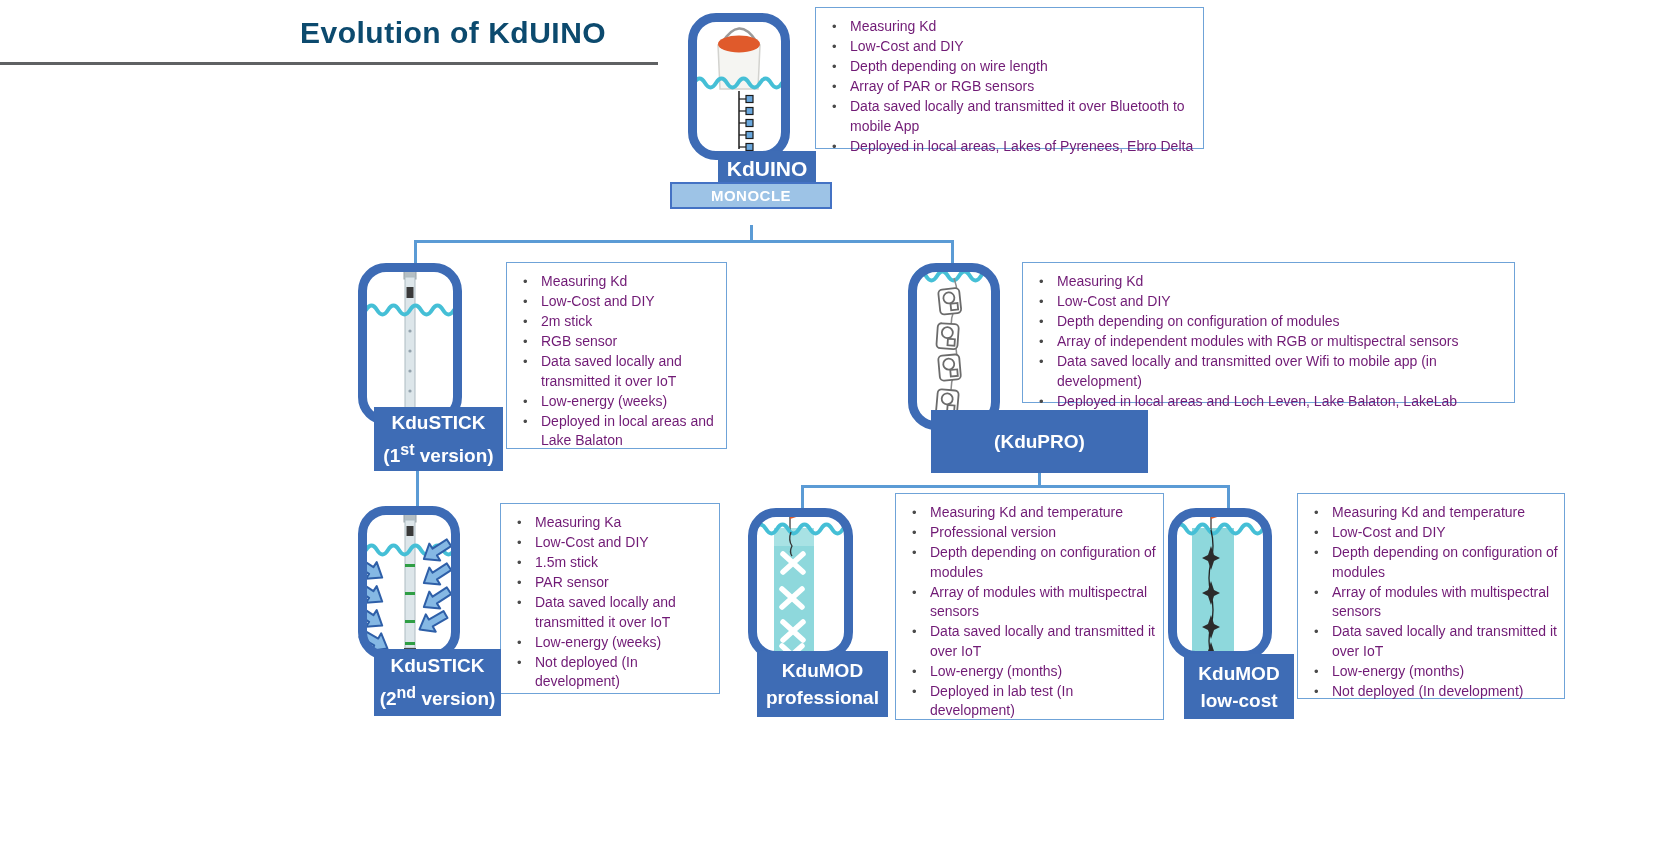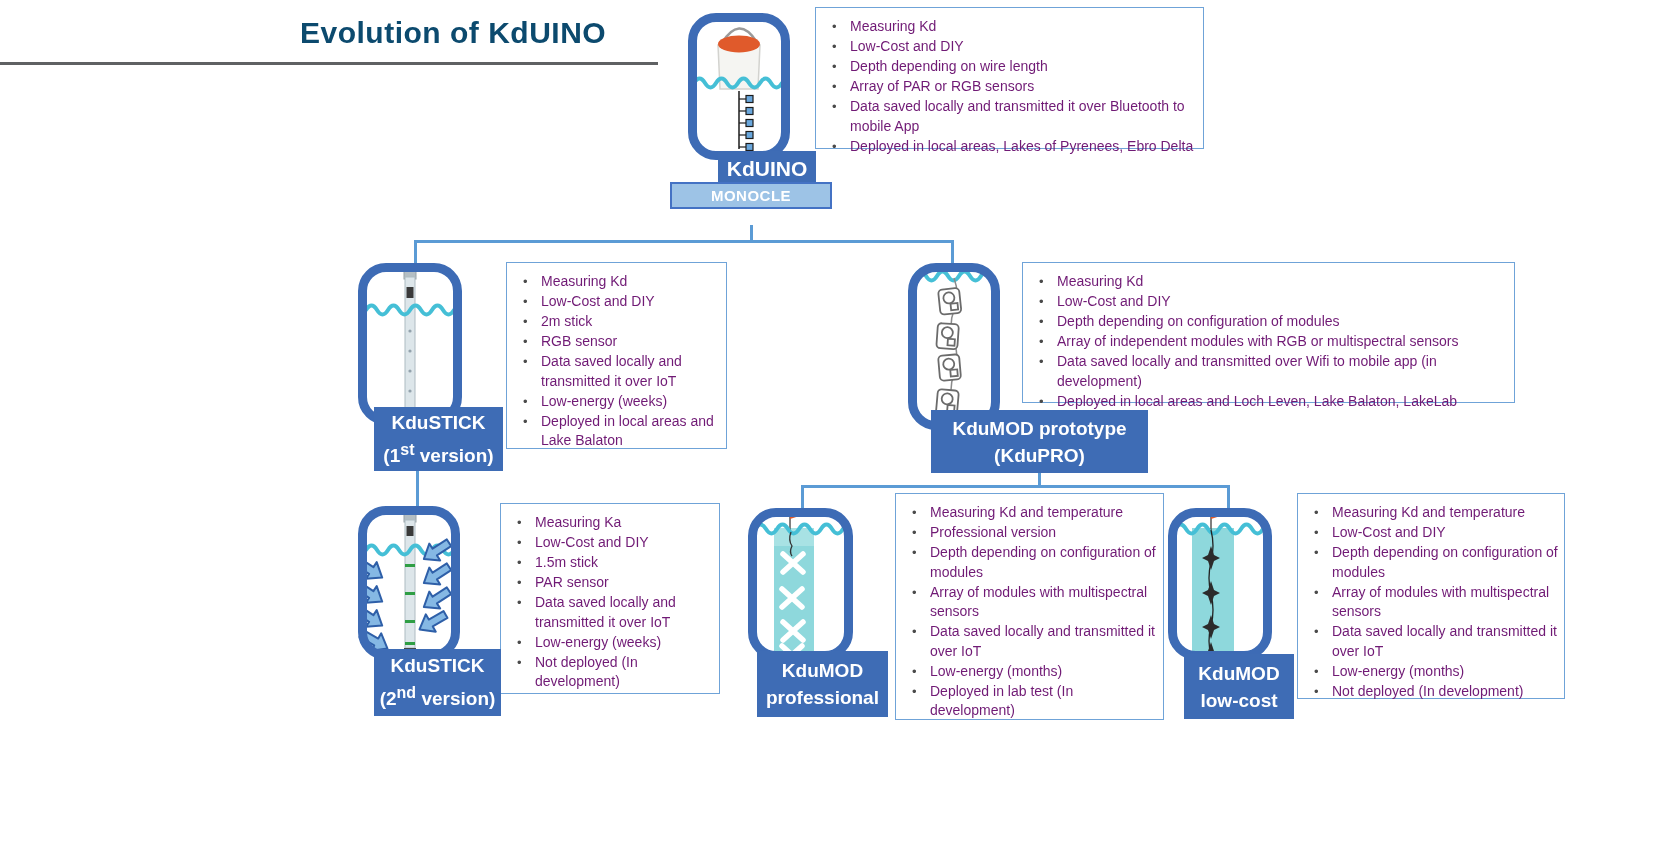--- a/index.html
+++ b/index.html
@@ -133,21 +133,20 @@
         </g>
       <g transform="translate(30,126) rotate(5)">
           <rect width="21" height="25" rx="4"></rect>
           <circle cx="10" cy="9" r="5.5"></circle>
           <rect x="11" y="15" width="7" height="6.5"></rect>
         </g>
     </g>
   </svg>
   <div class="frame" style="left:908px;top:263px;width:74px;height:149px;"></div>
   <div class="nodelabel" style="left:932px;top:411px;width:215px;height:61px;">
-    <div class="ln">KduMOD prototype</div>
     <div class="ln">(KduPRO)</div>
   </div>
   <div class="fbox" style="left:1022px;top:262px;width:491px;height:139px;">
     <ul>
         <li>Measuring Kd</li>
         <li>Low-Cost and DIY</li>
         <li>Depth depending on configuration of modules</li>
         <li>Array of independent modules with RGB or multispectral sensors</li>
         <li>Data saved locally and transmitted over Wifi to mobile app (in development)</li>
         <li>Deployed in local areas and Loch Leven, Lake Balaton, LakeLab</li>

